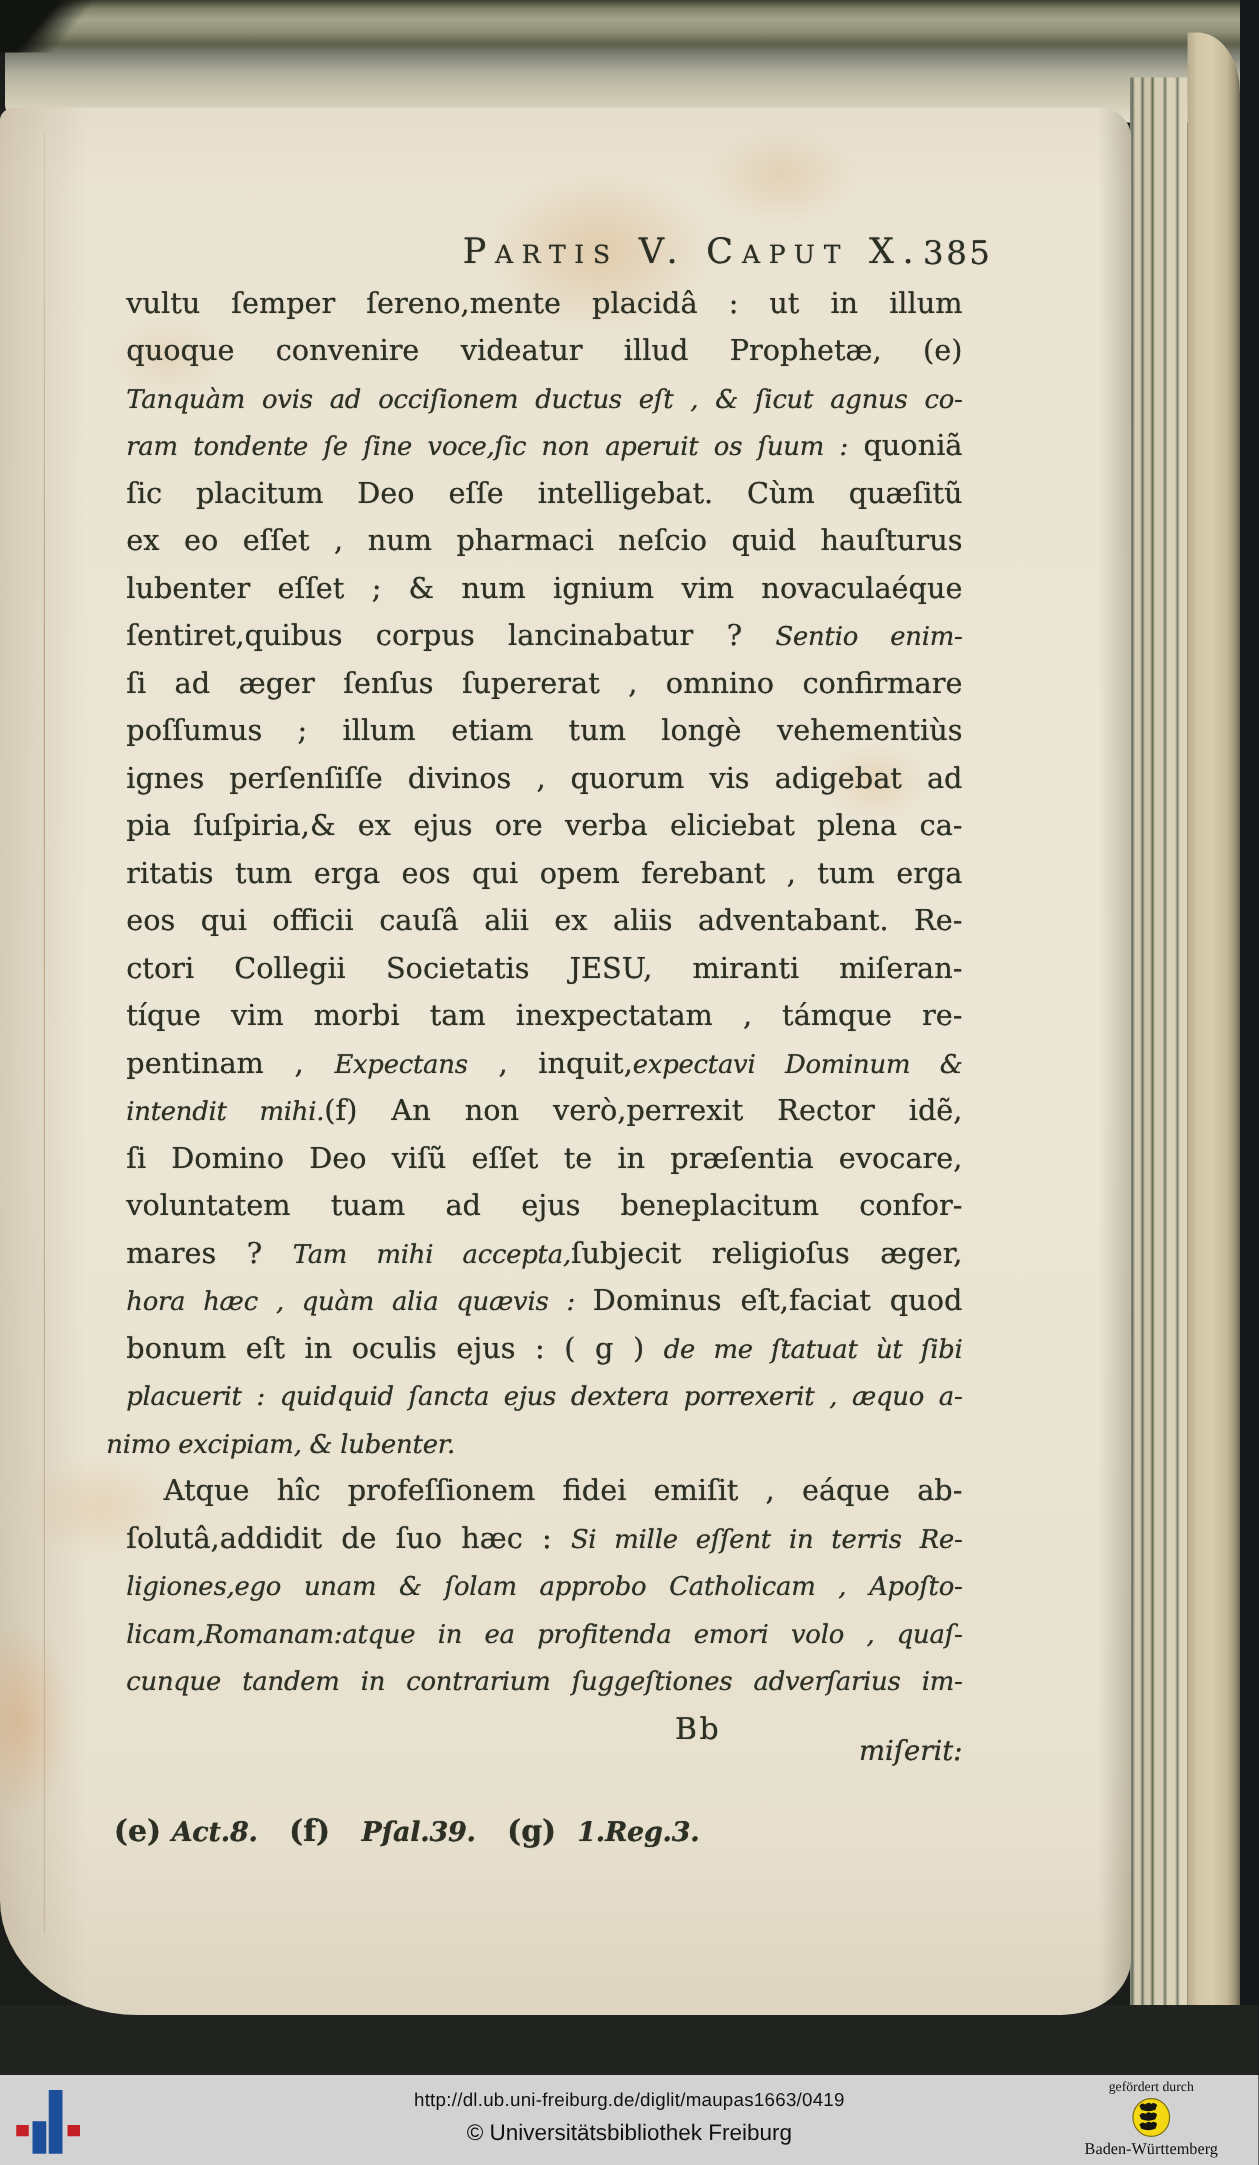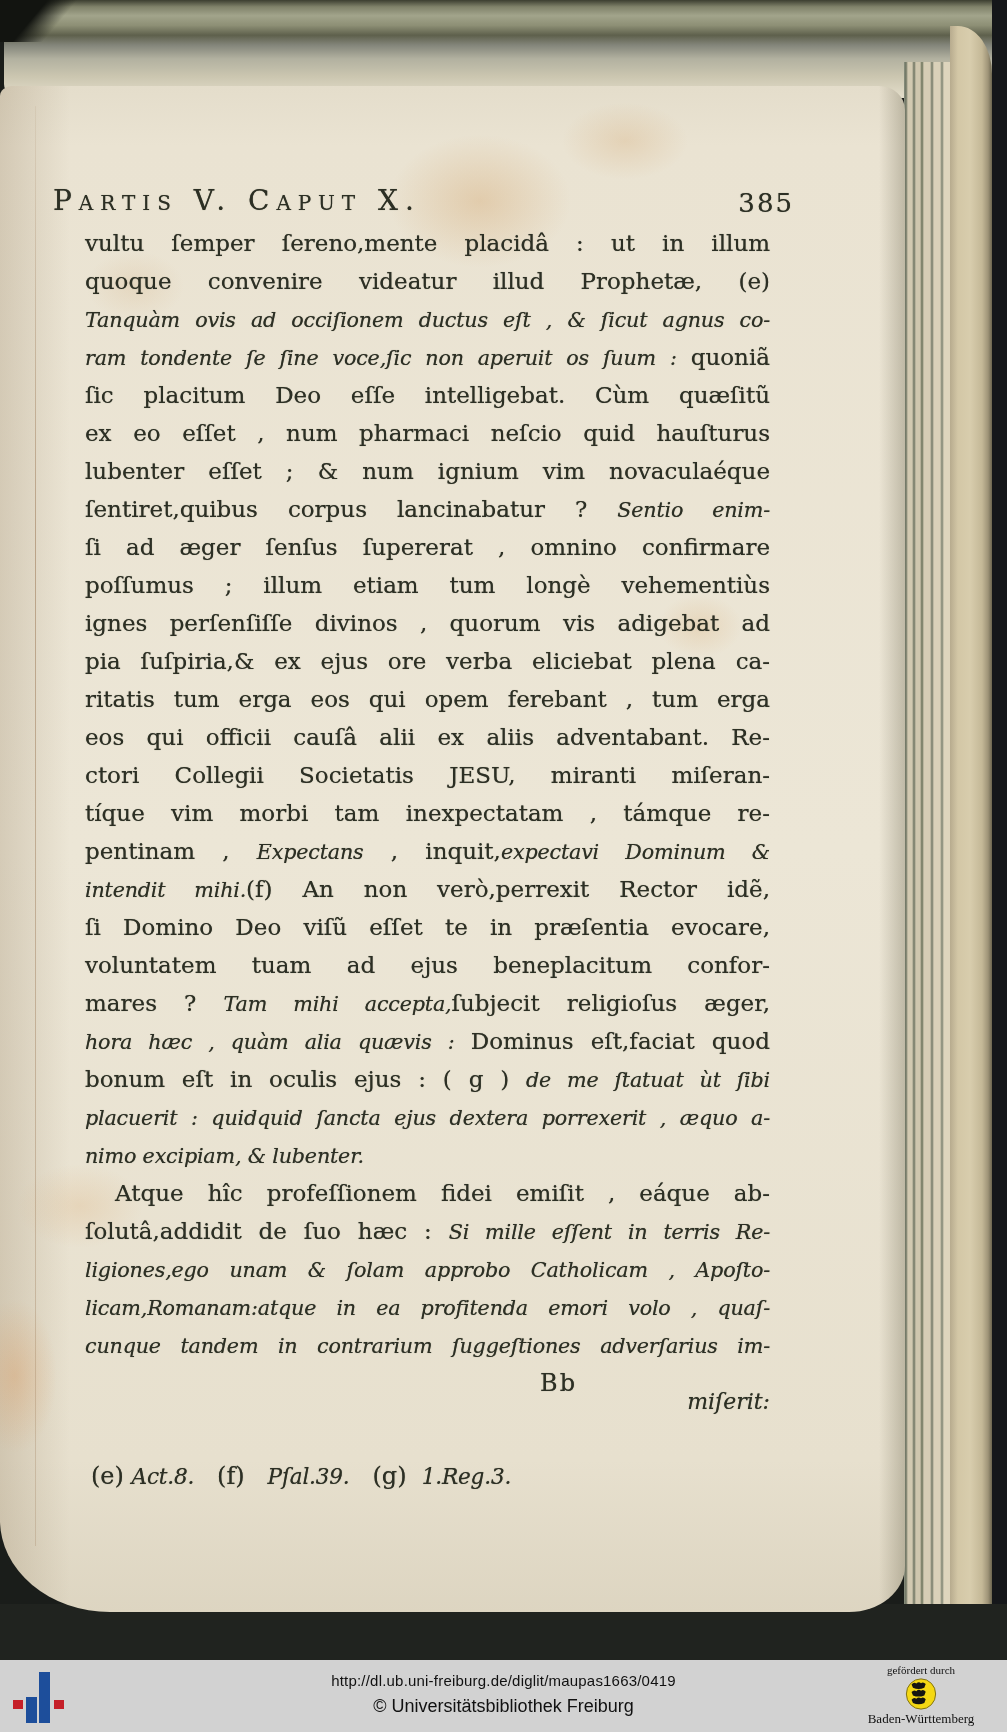--- a/index.html
+++ b/index.html
@@ -39,35 +39,35 @@
       linear-gradient(90deg, rgba(120,95,60,.20) 0, rgba(120,95,60,0) 70px),
       linear-gradient(270deg, rgba(90,85,60,.30) 0, rgba(90,85,60,0) 26px),
       linear-gradient(180deg,#e4ddcb 0,#eae3d2 60px,#ece6d6 50%,#e7e0ce 90%,#ddd5c1 100%);
     border-radius:12px 26px 56px 110px / 10px 24px 46px 92px;}
   .gutter-crease{position:absolute;left:35px;top:20px;width:1px;height:1440px;
     background:linear-gradient(180deg,rgba(150,115,80,.1),rgba(155,120,85,.55) 30%,rgba(150,115,80,.25));}
 
   
   .ink{color:#2c2f24;text-shadow:0 0 .7px rgba(55,58,44,.75);}
   .header-row{position:absolute;left:85px;top:98px;width:685px;height:40px;}
-  .page-title{position:absolute;left:0;right:0;text-align:left;transform:translateX(-32px);
+  .page-title{position:absolute;left:0;right:0;text-align:right;transform:translateX(-32px);
     font-variant:small-caps;font-size:28px;letter-spacing:7px;}
   .page-number{position:absolute;right:-24px;top:4px;font-size:26px;letter-spacing:2px;}
 
   .body-block{position:absolute;left:85px;top:138px;width:685px;}
   .line{height:38px;line-height:38px;font-size:23px;}
-  .line.just{text-align:justify;text-align-last:justify;}
+  .line.just{text-align:justify;text-align-last:justify;margin-left:16px;}
   .line.indent{text-indent:30px;}
   .line .it{font-style:italic;font-size:.9em;letter-spacing:-.2px;}
 
   .sig-line{position:relative;height:38px;line-height:38px;font-size:24px;}
   .sig-line .sig{position:absolute;left:455px;letter-spacing:2px;}
   .sig-line .catch{position:absolute;right:0;font-style:italic;font-size:22px;margin-top:19px;}
 
-  .footnote-block{margin-top:55px;padding-left:6px;}
+  .footnote-block{margin-top:44px;padding-left:6px;font-weight:bold;}
   .footnote-block .line{font-size:24px;}
 
   
   .footer-bar{position:absolute;left:0;top:1660px;width:1007px;height:72px;background:#d2d2d2;
     font-family:"Liberation Sans","DejaVu Sans",sans-serif;color:#111;}
   .lib-logo{position:absolute;left:10px;top:10px;width:60px;height:54px;}
   .lib-logo .bar{position:absolute;}
   .bar-tall{left:29px;top:2px;width:11px;height:51px;background:#1d4e9b;}
   .bar-med{left:16px;top:27px;width:11px;height:26px;background:#1d4e9b;}
   .sq-left{left:3px;top:30px;width:10px;height:9px;background:#c51f28;}

